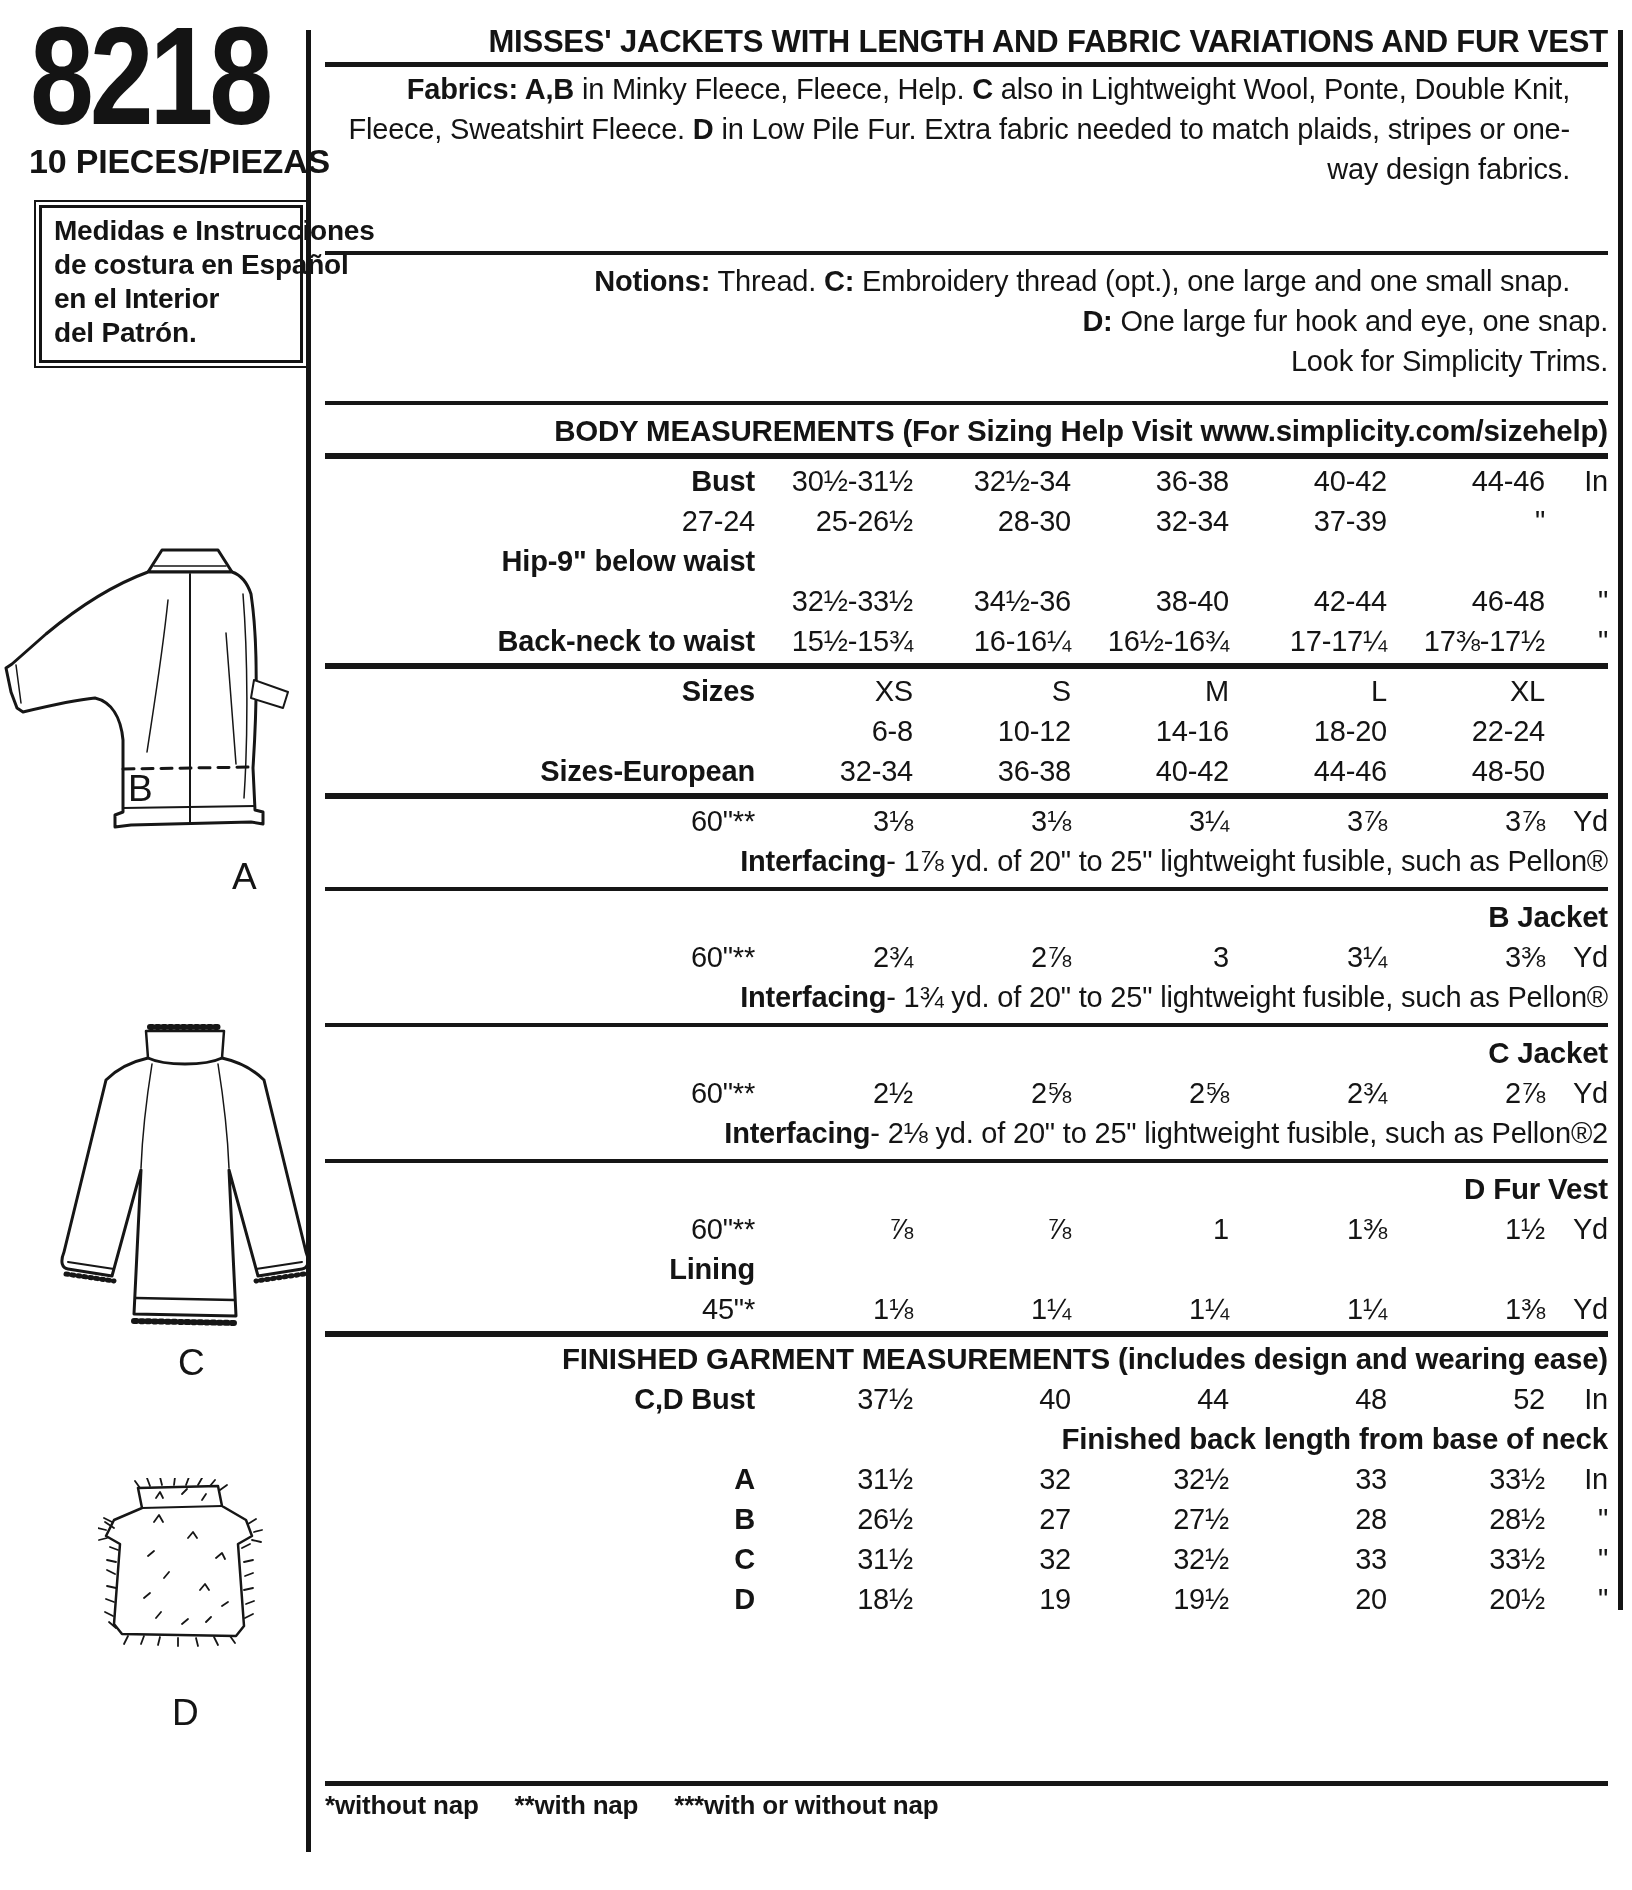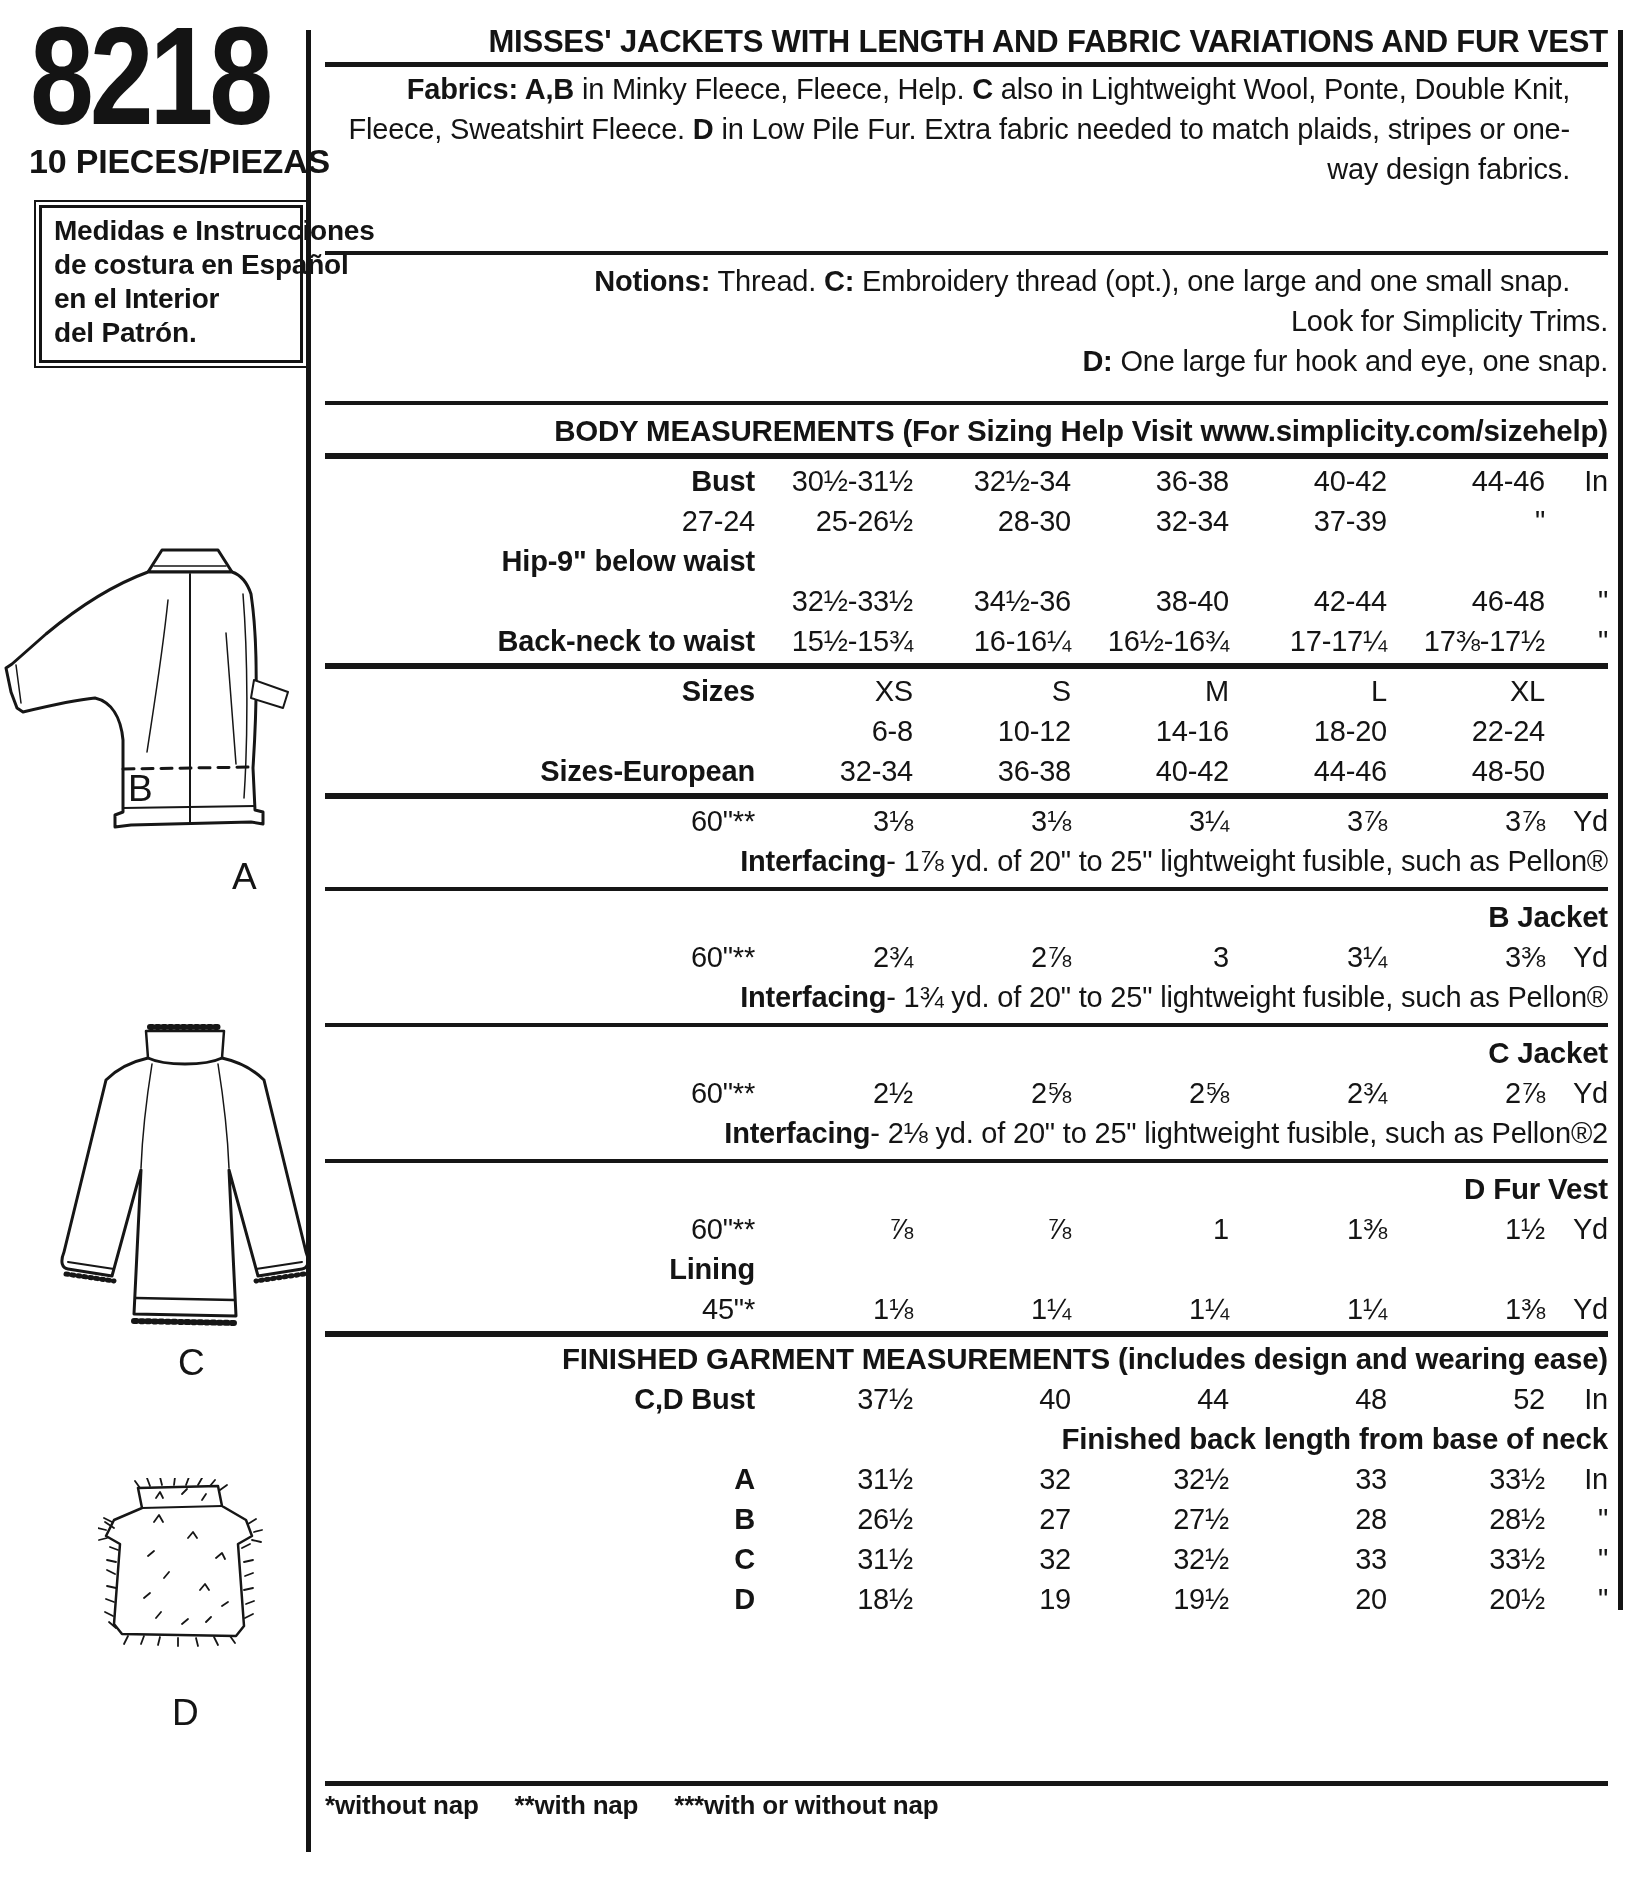--- a/index.html
+++ b/index.html
@@ -117,22 +117,22 @@
   <div class="main-panel">
 
     <div class="title">MISSES' JACKETS WITH LENGTH AND FABRIC VARIATIONS AND FUR VEST</div>
     <div class="rule mid"></div>
 
     <div class="para"><b>Fabrics: A,B</b><span> in Minky Fleece, Fleece, Help. </span><b>C</b><span> also in Lightweight Wool, Ponte, Double Knit, Fleece, Sweatshirt Fleece. </span><b>D</b><span> in Low Pile Fur. Extra fabric needed to match plaids, stripes or one-way design fabrics.</span></div>
     <div class="sp1"></div>
     <div class="rule"></div>
 
     <div class="para"><b>Notions:</b><span> Thread. </span><b>C:</b><span> Embroidery thread (opt.), one large and one small snap.</span></div>
+    <div class="line"><b>D:</b><span> One large fur hook and eye, one snap.</span></div>
     <div class="line">Look for Simplicity Trims.</div>
-    <div class="line"><b>D:</b><span> One large fur hook and eye, one snap.</span></div>
     <div class="sp2"></div>
     <div class="rule"></div>
 
     <div class="sec-header">BODY MEASUREMENTS (For Sizing Help Visit www.simplicity.com/sizehelp)</div>
     <div class="rule thick"></div>
 
     <div>
         <div class="trow">
           <span class="cell label">Bust</span>
           <span class="cell val">30½-31½</span>

